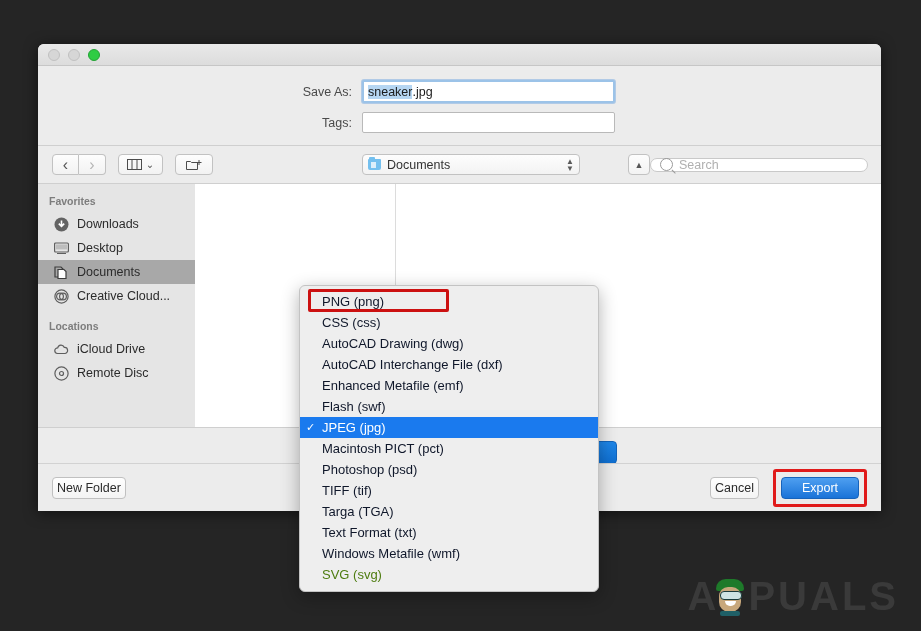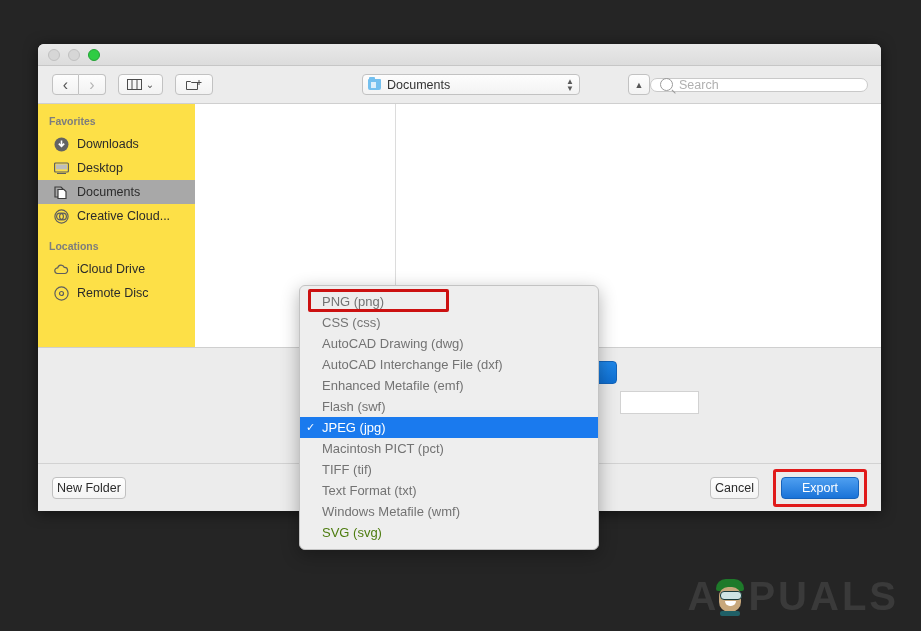--- a/index.html
+++ b/index.html
@@ -208,21 +208,21 @@
   .search-ph { font-size: 12.5px; color: #b0b0b0; }
 
   
   .body-area {
     display: flex;
     height: 243px;
     background: #fff;
   }
   .sidebar {
     width: 157px;
-    background: #fde047;
+    background: #e5e5e5;
     padding-top: 7px;
     box-sizing: border-box;
     overflow: hidden;
     flex: none;
   }
   .sb-header {
     font-size: 10.5px;
     font-weight: bold;
     color: #7d7d7d;
     padding: 4px 0 5px 11px;
@@ -349,21 +349,21 @@
     box-shadow: 0 5px 18px rgba(0,0,0,0.3);
     padding: 5px 0 6px 0;
     box-sizing: border-box;
     z-index: 50;
   }
   .menu-item {
     height: 21px;
     display: flex;
     align-items: center;
     font-size: 13px;
-    color: #737373;
+    color: #0f172a;
     padding-left: 22px;
     position: relative;
     box-sizing: border-box;
   }
   .menu-item.checked {
     background: #1a7aee;
     color: #fff;
   }
   .menu-item.checked::before {
     content: "✓";
@@ -443,20 +443,33 @@
 <body>
 
 <div class="window">
 
   <div class="titlebar">
     <div class="traffic close"></div>
     <div class="traffic min"></div>
     <div class="traffic zoom"></div>
   </div>
 
+  <div class="form-area">
+    <div class="form-row">
+      <div class="form-label">Save As:</div>
+      <div class="text-field focused">
+        <span class="sel-text">sneaker</span>
+          <span>.jpg</span>
+      </div>
+    </div>
+    <div class="form-row">
+      <div class="form-label">Tags:</div>
+      <div class="text-field" placeholder=""></div>
+    </div>
+  </div>
 
   <div class="toolbar">
     <div class="tb-group">
       <div class="tbtn seg-left">
         <span style="font-size:16px;line-height:0;">‹</span>
       </div>
       <div class="tbtn seg-right">
         <span style="font-size:16px;line-height:0;">›</span>
       </div>
     </div>
@@ -588,21 +601,23 @@
 
 <div class="menu">
   <div class="menu-item">PNG (png)</div>
   <div class="menu-item">CSS (css)</div>
   <div class="menu-item">AutoCAD Drawing (dwg)</div>
   <div class="menu-item">AutoCAD Interchange File (dxf)</div>
   <div class="menu-item">Enhanced Metafile (emf)</div>
   <div class="menu-item">Flash (swf)</div>
   <div class="menu-item checked">JPEG (jpg)</div>
   <div class="menu-item">Macintosh PICT (pct)</div>
+  <div class="menu-item">Photoshop (psd)</div>
   <div class="menu-item">TIFF (tif)</div>
+  <div class="menu-item">Targa (TGA)</div>
   <div class="menu-item">Text Format (txt)</div>
   <div class="menu-item">Windows Metafile (wmf)</div>
   <div class="menu-item dim">SVG (svg)</div>
   <div class="png-highlight"></div>
 </div>
 
 <div class="watermark">
   <span>A</span>
   <span class="wm-face">
     <span class="wm-hat"></span>

